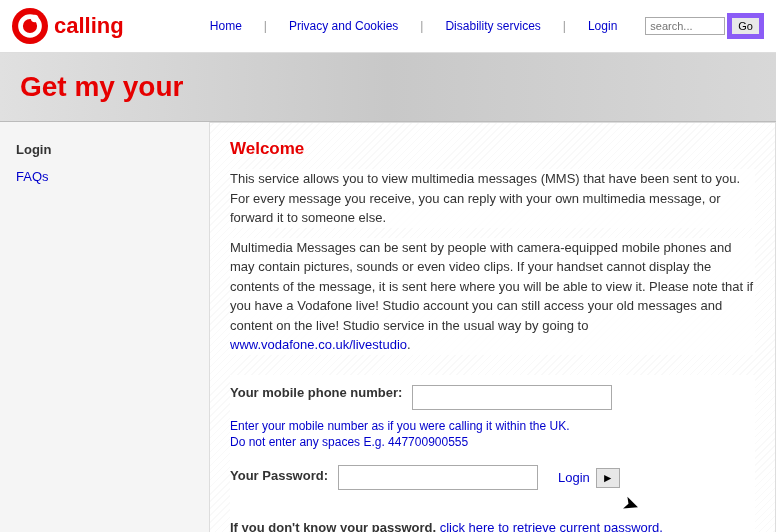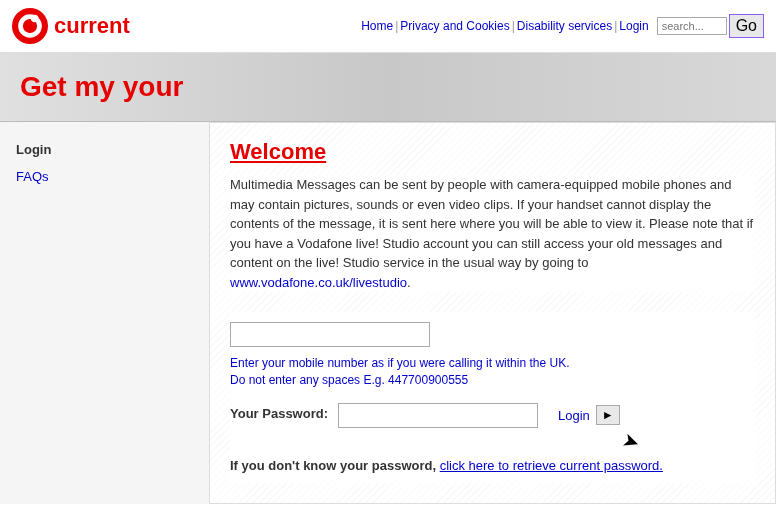--- a/index.html
+++ b/index.html
@@ -30,47 +30,47 @@
     }
     #logo-text {
       color: #e60000;
       font-size: 22px;
       font-weight: bold;
       font-family: Arial, sans-serif;
     }
     #header-nav {
       display: flex;
       align-items: center;
-      gap: 0;
+      gap: 20px;
       font-size: 12px;
     }
     #header-nav a {
       color: #00c;
       text-decoration: none;
       font-size: 12px;
     }
     #header-nav .sep { color: #999; margin: 0 2px; }
     #search-area {
       display: flex;
       align-items: center;
       margin-left: 8px;
       gap: 2px;
     }
     #search-input {
       border: 1px solid #aaa;
       padding: 2px 4px;
       font-size: 11px;
-      width: 70px;
+      width: 80px;
       color: #999;
     }
     #go-button {
-      border: 1px solid #8b5cf6;
+      border: 5px solid #8b5cf6;
       background: #e8e8e8;
       padding: 2px 6px;
-      font-size: 16px;
+      font-size: 11px;
       cursor: pointer;
     }
 
     
     #page-title-banner {
       background: linear-gradient(to right, #e0e0e0, #c8c8c8, #d8d8d8);
       padding: 18px 20px;
       border-bottom: 1px solid #bbb;
     }
     #page-title-banner h1 {
@@ -119,24 +119,23 @@
         transparent,
         transparent 4px,
         rgba(0,0,0,0.025) 4px,
         rgba(0,0,0,0.025) 5px
       );
     }
 
     
     #welcome-heading {
       color: #e60000;
-      font-size: 22px;
+      font-size: 17px;
       font-weight: bold;
       margin-bottom: 10px;
-      text-decoration: underline;
     }
     .para {
       font-size: 13px;
       color: #333;
       line-height: 1.5;
       margin-bottom: 10px;
       background: rgba(255,255,255,0.85);
     }
     .para a { color: #00c; text-decoration: none; }
 
@@ -215,21 +214,21 @@
 <div id="header">
   <div id="logo-area">
     <div id="vodafone-circle">
         <svg width="38" height="38" viewBox="0 0 38 38">
     <circle cx="19" cy="19" r="18" fill="#e60000"></circle>
     <circle cx="19" cy="19" r="10" fill="none" stroke="white" stroke-width="5"></circle>
     <circle cx="24" cy="11" r="4" fill="white"></circle>
   </svg>
       </div>
 
-    <span id="logo-text" style="position:relative; z-index:1;">current</span>
+    <span id="logo-text" style="position:relative; z-index:1;">calling</span>
   </div>
   <div id="header-nav">
     <a>Home</a>
     <span class="sep">|</span>
     <a>Privacy and Cookies</a>
     <span class="sep">|</span>
     <a>Disability services</a>
     <span class="sep">|</span>
     <a>Login</a>
     <div id="search-area">
@@ -246,28 +245,30 @@
 <div id="main-layout">
 
   <div id="sidebar">
     <div class="sidebar-item active">Login</div>
     <div class="sidebar-item link">FAQs</div>
   </div>
 
   <div id="content">
     <div id="welcome-heading">Welcome</div>
 
+    <div class="para">This service allows you to view multimedia messages (MMS) that have been sent to you. For every message you receive, you can reply with your own multimedia message, or forward it to someone else.</div>
     <div class="para">
       Multimedia Messages can be sent by people with camera-equipped mobile phones and may contain pictures, sounds or even video clips. If your handset cannot display the contents of the message, it is sent here where you will be able to view it. Please note that if you have a Vodafone live! Studio account you can still access your old messages and content on the live! Studio service in the usual way by going to <a>www.vodafone.co.uk/livestudio</a>.
     </div>
 
     <div id="login-form-section">
 
       <div class="form-row">
         <div style="display:flex; align-items:flex-start; gap:10px;">
+          <div class="form-label">Your mobile phone number:</div>
           <input type="text" class="form-input" style="">
         </div>
         <div class="form-hint">
             <div>Enter your mobile number as if you were calling it within the UK.</div>
             <div>Do not enter any spaces E.g. 447700900555</div>
           </div>
       </div>
 
       <div class="form-row">
         <div style="display:flex; align-items:center; gap:10px;">

